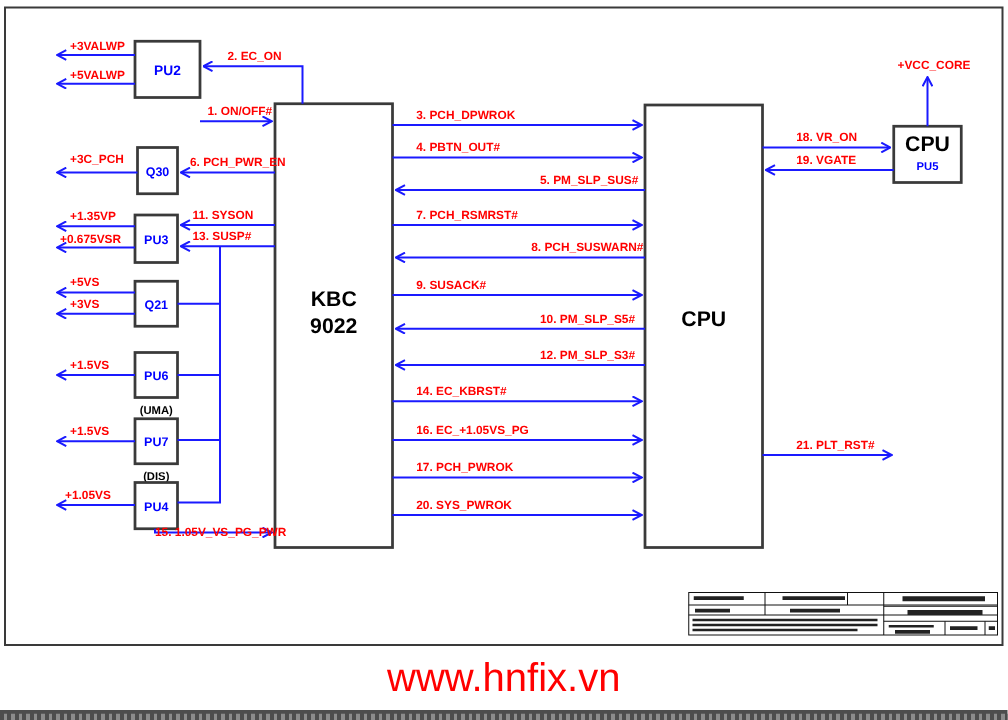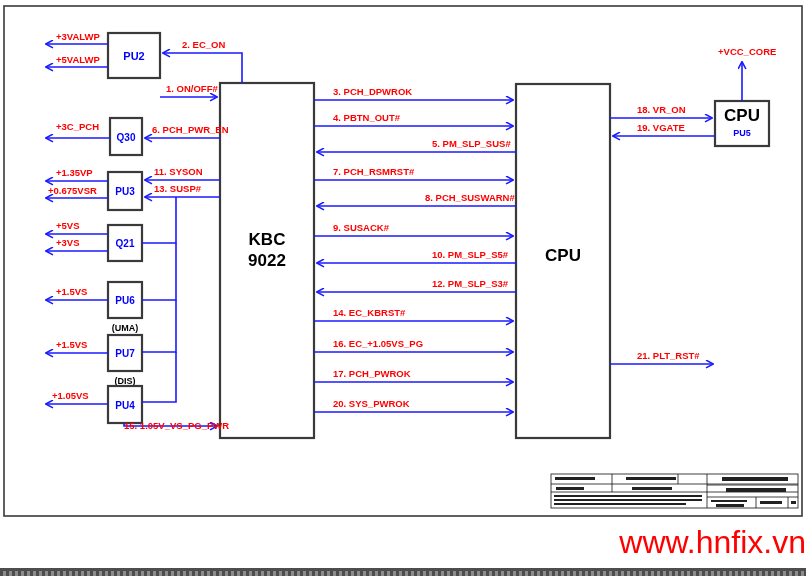--- a/index.html
+++ b/index.html
@@ -8,21 +8,21 @@
   svg{display:block;}
   .blk-label{font-family:"Liberation Sans",sans-serif;font-weight:bold;fill:#0000ff;}
   .blk-label-big{font-family:"Liberation Sans",sans-serif;font-weight:bold;fill:#000000;font-size:17px;}
   .sig{font-family:"Liberation Sans",sans-serif;font-weight:bold;fill:#ff0000;font-size:9.5px;}
   .rail{font-family:"Liberation Sans",sans-serif;font-weight:bold;fill:#ff0000;font-size:9.5px;}
   .sub{font-family:"Liberation Sans",sans-serif;font-weight:bold;fill:#000000;font-size:9px;}
   .wire{stroke:#1a1aff;stroke-width:1.6;fill:none;}
   .box{fill:#ffffff;stroke:#3a3a3a;stroke-width:2.2;}
   .frame{fill:none;stroke:#3a3a3a;stroke-width:1.6;}
   .tb-line{stroke:#111;stroke-width:0.8;fill:none;}
-  .watermark{position:absolute;left:0;top:524px;width:806px;text-align:right;
+  .watermark{position:absolute;left:0;top:524px;width:806px;text-align:center;
     color:#ff0000;font-family:"Liberation Sans",sans-serif;font-size:32px;letter-spacing:0px;}
   .botbar{position:absolute;left:0;top:568px;width:806px;height:8px;background:#4d4d4d;}
   .botbar2{position:absolute;left:0;top:571px;width:806px;height:5px;
     background:repeating-linear-gradient(90deg,#4d4d4d 0 3px,#8c8c8c 3px 6px);}
 </style>
 </head>
 <body>
 
 <div id="stage">
 

